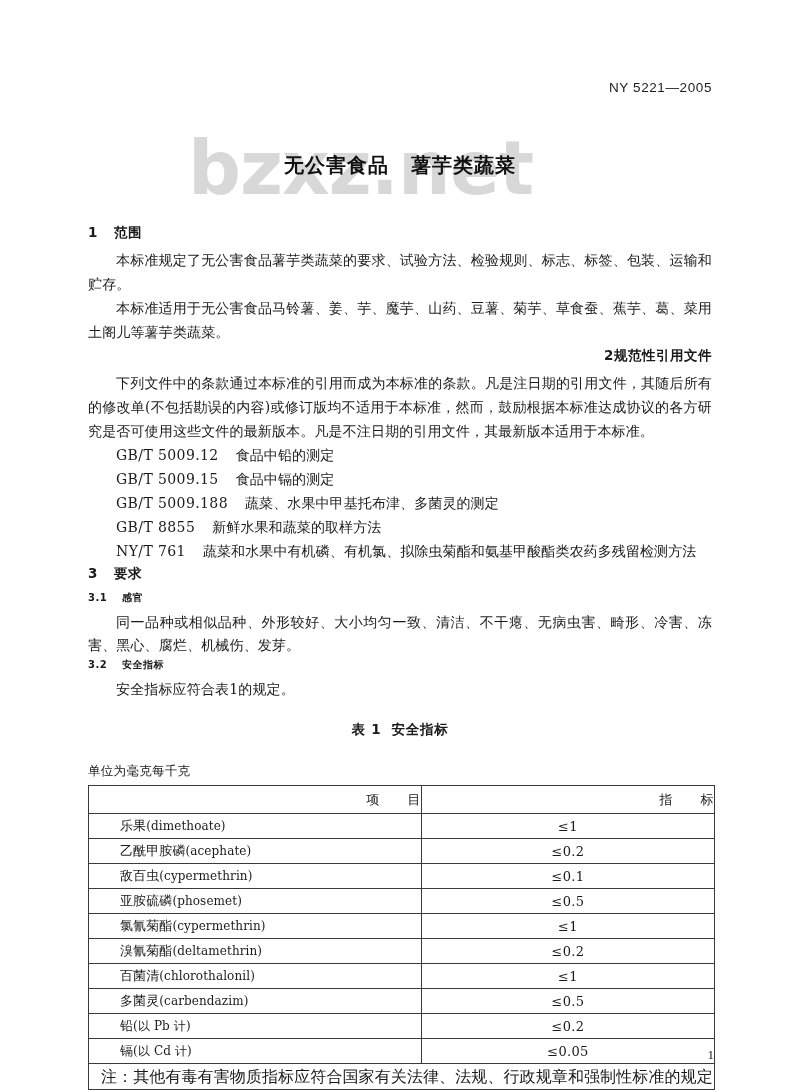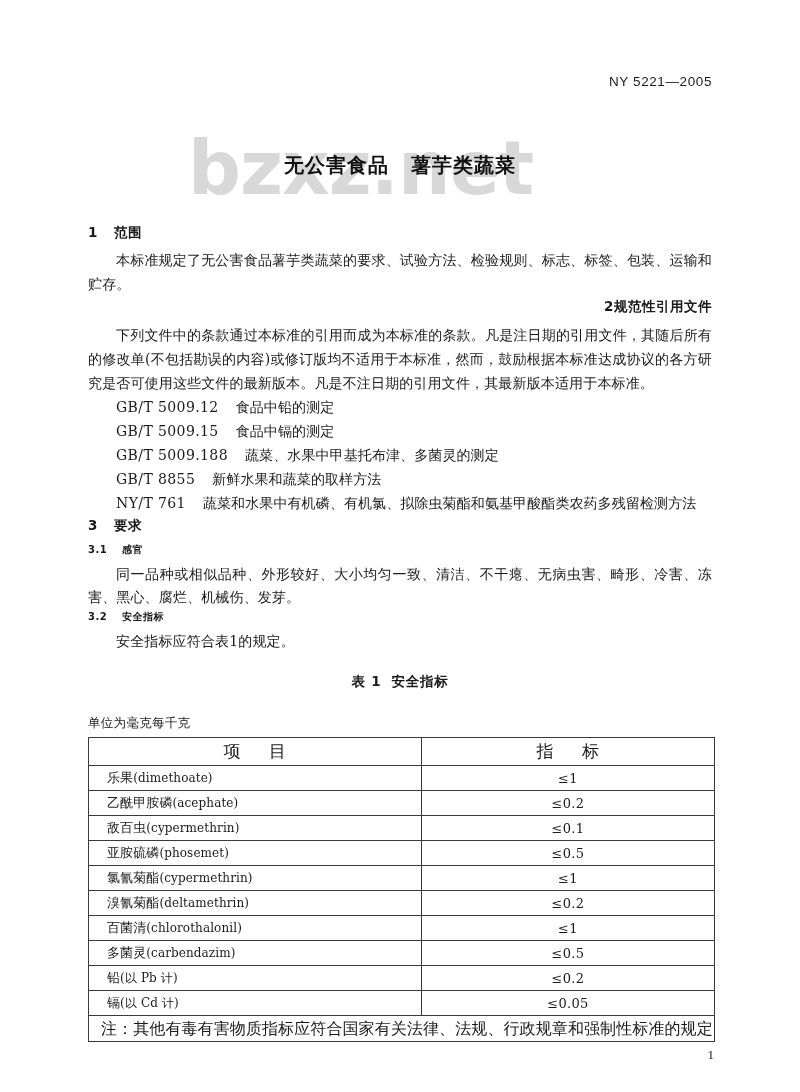--- a/index.html
+++ b/index.html
@@ -20,21 +20,21 @@
   .page {
     position: absolute;
     inset: 0;
     width: 800px;
     height: 1092px;
   }
 
   
   .doc-header {
     position: absolute;
-    top: 74px;
+    top: 80px;
     right: 88px;
     font-family: "Liberation Sans", sans-serif;
     font-size: 13.5px;
     letter-spacing: 0.6px;
     color: #1c1c1c;
     white-space: nowrap;
   }
 
   
   .watermark {
@@ -150,31 +150,31 @@
   table.spec th,
   table.spec td {
     border: 1px solid #3a3a3a;
     padding: 0;
     height: 23px;
     line-height: 23px;
     vertical-align: middle;
   }
   table.spec th {
     font-weight: normal;
-    text-align: center;
+    text-align: right;
     font-family: "DejaVu Sans", "Liberation Sans", sans-serif;
-    font-size: 17px;
+    font-size: 13px;
     letter-spacing: 0.4px;
     height: 27px;
     line-height: 27px;
   }
   table.spec th .spread { display: inline-block; width: 28px; }
   table.spec td.item {
     text-align: left;
-    padding-left: 18px;
+    padding-left: 31px;
     letter-spacing: 0.1px;
   }
   table.spec td.item .en {
     font-family: "DejaVu Serif", "Liberation Serif", serif;
     font-size: 12px;
   }
   table.spec td.value {
     text-align: center;
     letter-spacing: 0.3px;
   }
@@ -209,20 +209,21 @@
   <div class="doc-title">
     <span>无公害食品</span><span class="gap"></span><span>薯芋类蔬菜</span>
   </div>
 
   <div class="content">
 
     <h2 class="sec">
       <span class="num">1</span><span>范围</span>
     </h2>
     <p class="para">本标准规定了无公害食品薯芋类蔬菜的要求、试验方法、检验规则、标志、标签、包装、运输和贮存。</p>
+    <p class="para">本标准适用于无公害食品马铃薯、姜、芋、魔芋、山药、豆薯、菊芋、草食蚕、蕉芋、葛、菜用土阁儿等薯芋类蔬菜。</p>
 
     <h2 class="sec sec-gap-top">
       <span class="num">2</span><span>规范性引用文件</span>
     </h2>
     <p class="para">下列文件中的条款通过本标准的引用而成为本标准的条款。凡是注日期的引用文件，其随后所有的修改单(不包括勘误的内容)或修订版均不适用于本标准，然而，鼓励根据本标准达成协议的各方研究是否可使用这些文件的最新版本。凡是不注日期的引用文件，其最新版本适用于本标准。</p>
 
     <ul class="ref-list">
       <li><span class="code">GB/T 5009.12</span><span class="sp"></span><span>食品中铅的测定</span></li>
       <li><span class="code">GB/T 5009.15</span><span class="sp"></span><span>食品中镉的测定</span></li>
       <li><span class="code">GB/T 5009.188</span><span class="sp"></span><span>蔬菜、水果中甲基托布津、多菌灵的测定</span></li>

